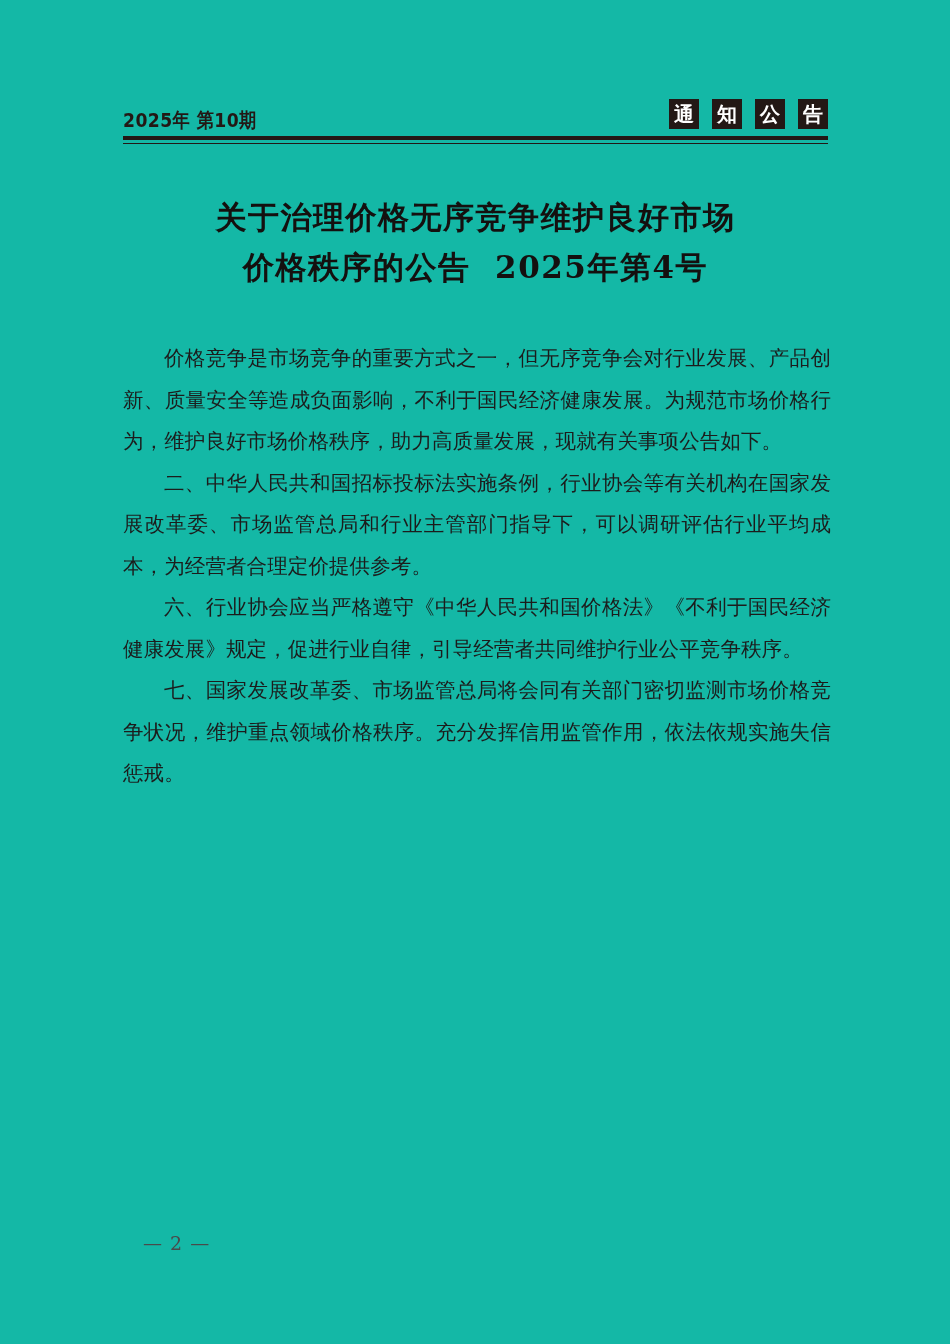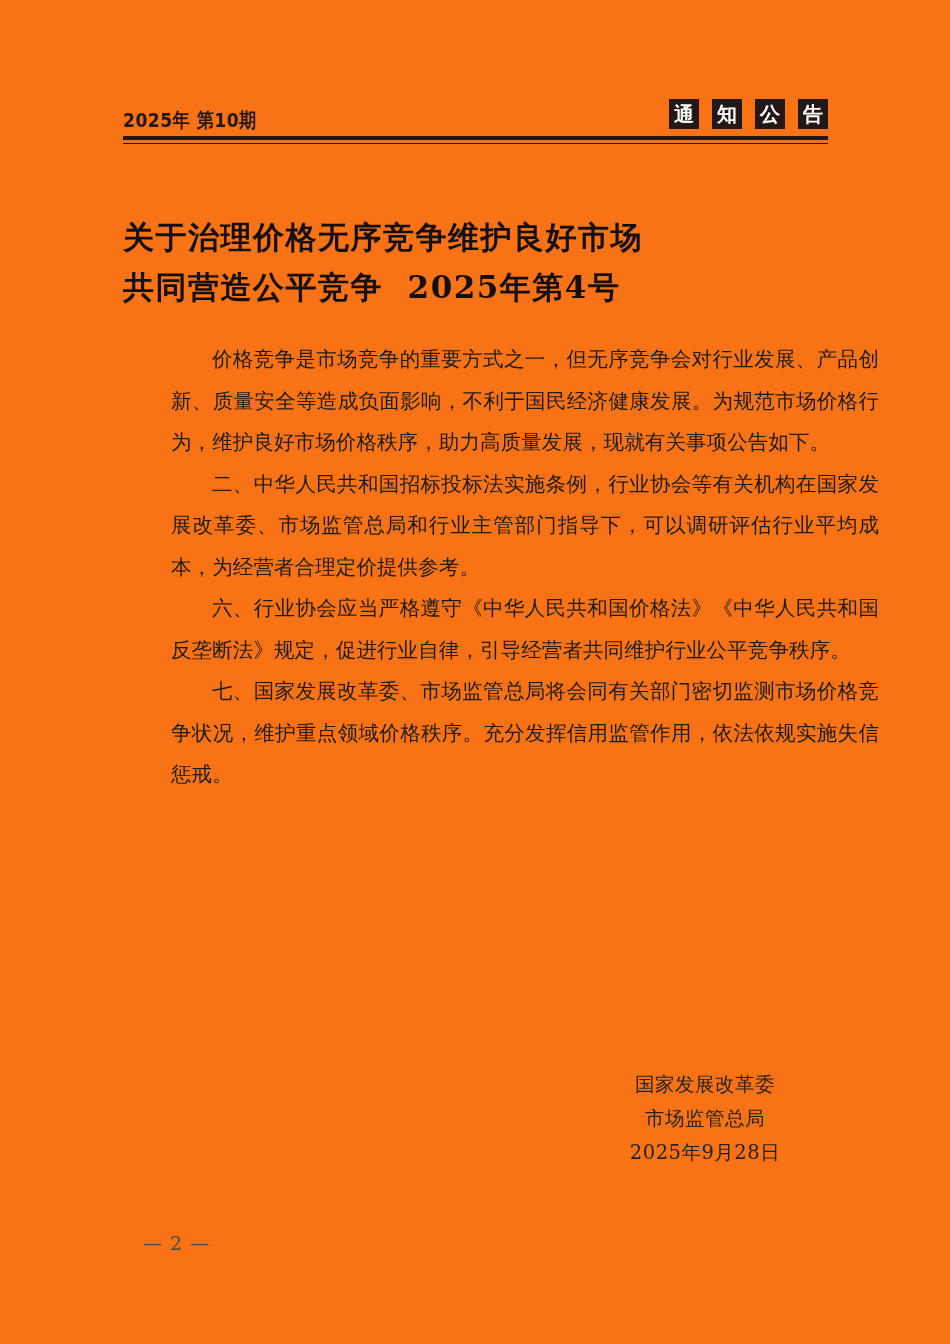--- a/index.html
+++ b/index.html
@@ -12,21 +12,21 @@
     height: 1344px;
     position: relative;
     font-family: "DejaVu Serif", "Liberation Serif", serif;
     color: #1a1a1a;
     overflow: hidden;
   }
 
   .page {
     position: absolute;
     inset: 0;
-    background: #f97316;
+    background: #14b8a6;
   }
 
   
   .page-header {
     position: absolute;
     left: 123px;
     top: 88px;
     width: 705px;
     height: 58px;
   }
@@ -74,46 +74,45 @@
     height: 1px;
     background: #231815;
   }
 
   
   .doc-title {
     position: absolute;
     left: 123px;
     top: 192px;
     width: 705px;
+    text-align: center;
     font-family: "DejaVu Serif", "Liberation Serif", serif;
     font-weight: 700;
     font-size: 31px;
     line-height: 50px;
     letter-spacing: 1.5px;
     color: #14100f;
-    margin-top: 20px;
   }
   .doc-title .tl {
     display: block;
     white-space: pre;
   }
 
   
   .doc-body {
     position: absolute;
     left: 123px;
     top: 338px;
     width: 708px;
-    font-family: Liberation Sans, sans-serif;
+    font-family: Liberation Serif, serif;
     font-size: 20.5px;
     line-height: 41.5px;
     color: #1c1c1c;
     text-align: justify;
     text-justify: inter-character;
-    margin-left: 48px;
   }
   .doc-body p {
     margin: 0;
     text-indent: 2em;
     letter-spacing: 0.1px;
   }
 
   
   .signature {
     position: absolute;
@@ -158,33 +157,28 @@
         <div class="badge">公</div>
         <div class="badge">告</div>
       </div>
     </div>
     <div class="rule-thick"></div>
     <div class="rule-thin"></div>
   </div>
 
   <div class="doc-title">
     <span class="tl">关于治理价格无序竞争维护良好市场</span>
-    <span class="tl">共同营造公平竞争  2025年第4号</span>
+    <span class="tl">价格秩序的公告  2025年第4号</span>
   </div>
 
   <div class="doc-body">
     <p>价格竞争是市场竞争的重要方式之一，但无序竞争会对行业发展、产品创新、质量安全等造成负面影响，不利于国民经济健康发展。为规范市场价格行为，维护良好市场价格秩序，助力高质量发展，现就有关事项公告如下。</p>
     <p>二、中华人民共和国招标投标法实施条例，行业协会等有关机构在国家发展改革委、市场监管总局和行业主管部门指导下，可以调研评估行业平均成本，为经营者合理定价提供参考。</p>
-    <p>六、行业协会应当严格遵守《中华人民共和国价格法》《中华人民共和国反垄断法》规定，促进行业自律，引导经营者共同维护行业公平竞争秩序。</p>
+    <p>六、行业协会应当严格遵守《中华人民共和国价格法》《不利于国民经济健康发展》规定，促进行业自律，引导经营者共同维护行业公平竞争秩序。</p>
     <p>七、国家发展改革委、市场监管总局将会同有关部门密切监测市场价格竞争状况，维护重点领域价格秩序。充分发挥信用监管作用，依法依规实施失信惩戒。</p>
   </div>
 
-  <div class="signature">
-    <span>国家发展改革委</span>
-    <span>市场监管总局</span>
-    <span>2025年9月28日</span>
-  </div>
 
   <div class="page-footer">
     <span class="folio">— 2 —</span>
   </div>
 
 </div>
 
 </body></html>

